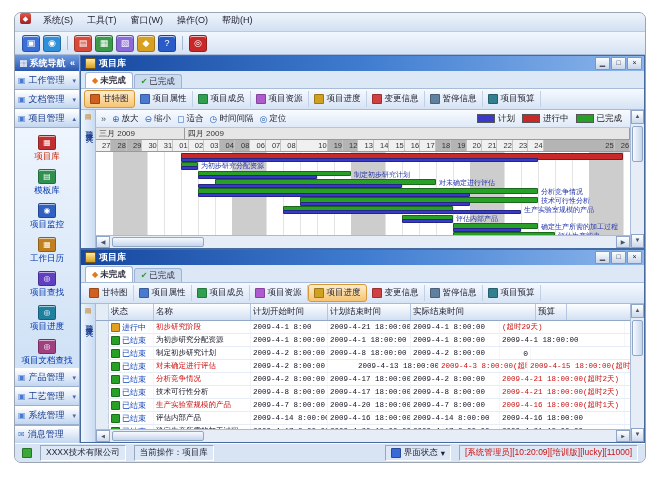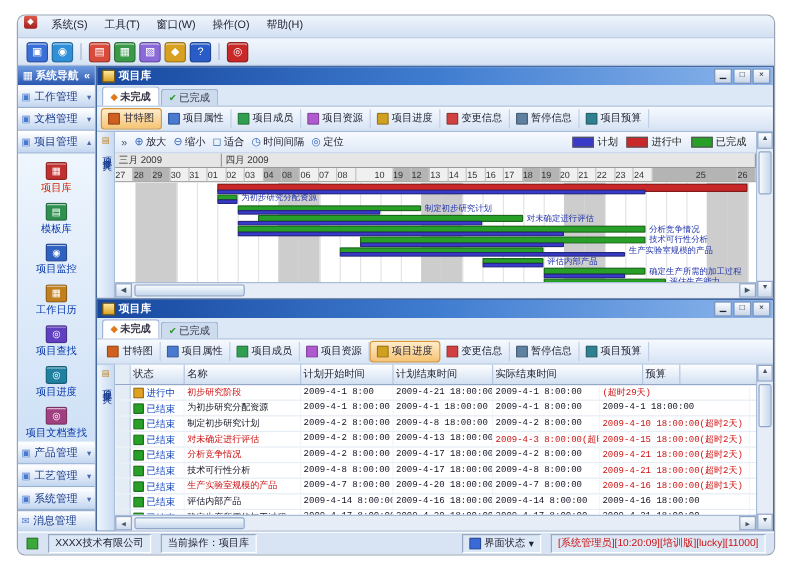--- a/index.html
+++ b/index.html
@@ -75,21 +75,21 @@
   .govf{color:#456;font-size:9px;}
   .gbtn{display:flex;align-items:center;gap:2px;color:#223;}
   .gbic{color:#3366bb;font-size:9px;}
   .glegend{margin-left:auto;display:flex;gap:7px;align-items:center;font-size:8.5px;padding-right:3px;}
   .glg{display:flex;align-items:center;gap:3px;}
   .chip{width:16px;height:7px;border:1px solid #555;}
   .gmonths{height:11px;display:flex;background:#ececec;border-bottom:1px solid #9a9a9a;}
   .gmonth{font-size:8px;color:#333;border-right:1px solid #9a9a9a;padding-left:3px;line-height:11px;
           overflow:hidden;white-space:nowrap;background:#e6e6e6;}
   .gdays{height:11px;display:flex;background:#f0f0f0;border-bottom:1px solid #9a9a9a;}
-  .gday{font-size:7.5px;color:#333;text-align:left;line-height:11px;border-right:1px solid #c4c4c4;
+  .gday{font-size:7.5px;color:#333;text-align:right;line-height:11px;border-right:1px solid #c4c4c4;
         overflow:hidden;}
   .gday.we{background:#b4b4b4;}
   .gbody{position:relative;flex:1;background:#fff;overflow:hidden;}
   .gcol{position:absolute;top:0;bottom:0;border-right:1px solid #e4e4e4;}
   .gcol.we{background:#cdcdcd;}
   .grow{position:absolute;left:0;right:0;height:8.8px;}
   .gbar{position:absolute;border:1px solid rgba(0,0,0,.35);border-radius:1px;}
   .glabel{position:absolute;top:0;font-size:7px;color:#2233aa;white-space:nowrap;line-height:9px;}
 
   
@@ -575,32 +575,31 @@
                 <div class="tr">
                   <div class="td lead"></div>
                   <div class="td" style="width: 40px;">
                     <span class="sticon" style="background: rgb(40, 160, 40);"></span>
                     <span class="stext">已结束</span>
                   </div>
                   <div class="td" style="width: 92px; font-size: 7.5px;">制定初步研究计划</div>
                   <div class="td" style="width: 72px; font-size: 7.5px;">2009-4-2 8:00:00</div>
                   <div class="td" style="width: 78px; font-size: 7.5px;">2009-4-8 18:00:00</div>
                   <div class="td" style="width: 84px; font-size: 7.5px;">2009-4-2 8:00:00</div>
-                  <div class="td red" style="width: 120px; font-size: 7.5px;">2009-4-10 18:00:00(超时2天)</div>
                   <div class="td num" style="width: 26px;">0</div>
                 </div>
                 <div class="tr">
                   <div class="td lead"></div>
                   <div class="td" style="width: 40px;">
                     <span class="sticon" style="background: rgb(40, 160, 40);"></span>
                     <span class="stext">已结束</span>
                   </div>
                   <div class="td red" style="width: 92px; font-size: 7.5px;">对未确定进行评估</div>
                   <div class="td" style="width: 72px; font-size: 7.5px;">2009-4-2 8:00:00</div>
-                  <div class="td" style="width: 78px; font-size: 7.5px;">2009-4-13 18:00:00</div>
+                  <div class="td" style="width: 78px; font-size: 7.5px; margin-left: 28px;">2009-4-13 18:00:00</div>
                   <div class="td red" style="width: 84px; font-size: 7.5px;">2009-4-3 8:00:00(超时1天)</div>
                   <div class="td red" style="width: 120px; font-size: 7.5px;">2009-4-15 18:00:00(超时2天)</div>
                   <div class="td num" style="width: 26px;">0</div>
                 </div>
                 <div class="tr">
                   <div class="td lead"></div>
                   <div class="td" style="width: 40px;">
                     <span class="sticon" style="background: rgb(40, 160, 40);"></span>
                     <span class="stext">已结束</span>
                   </div>

